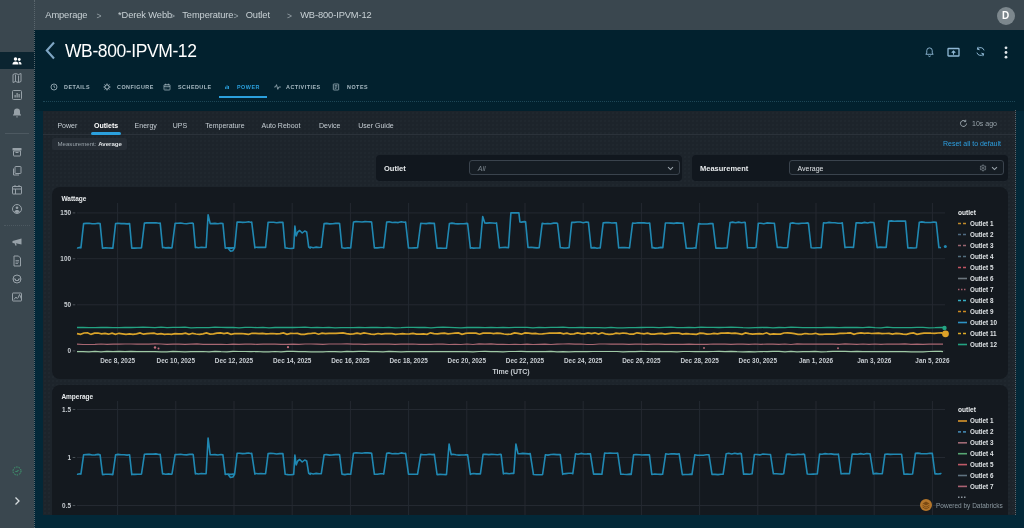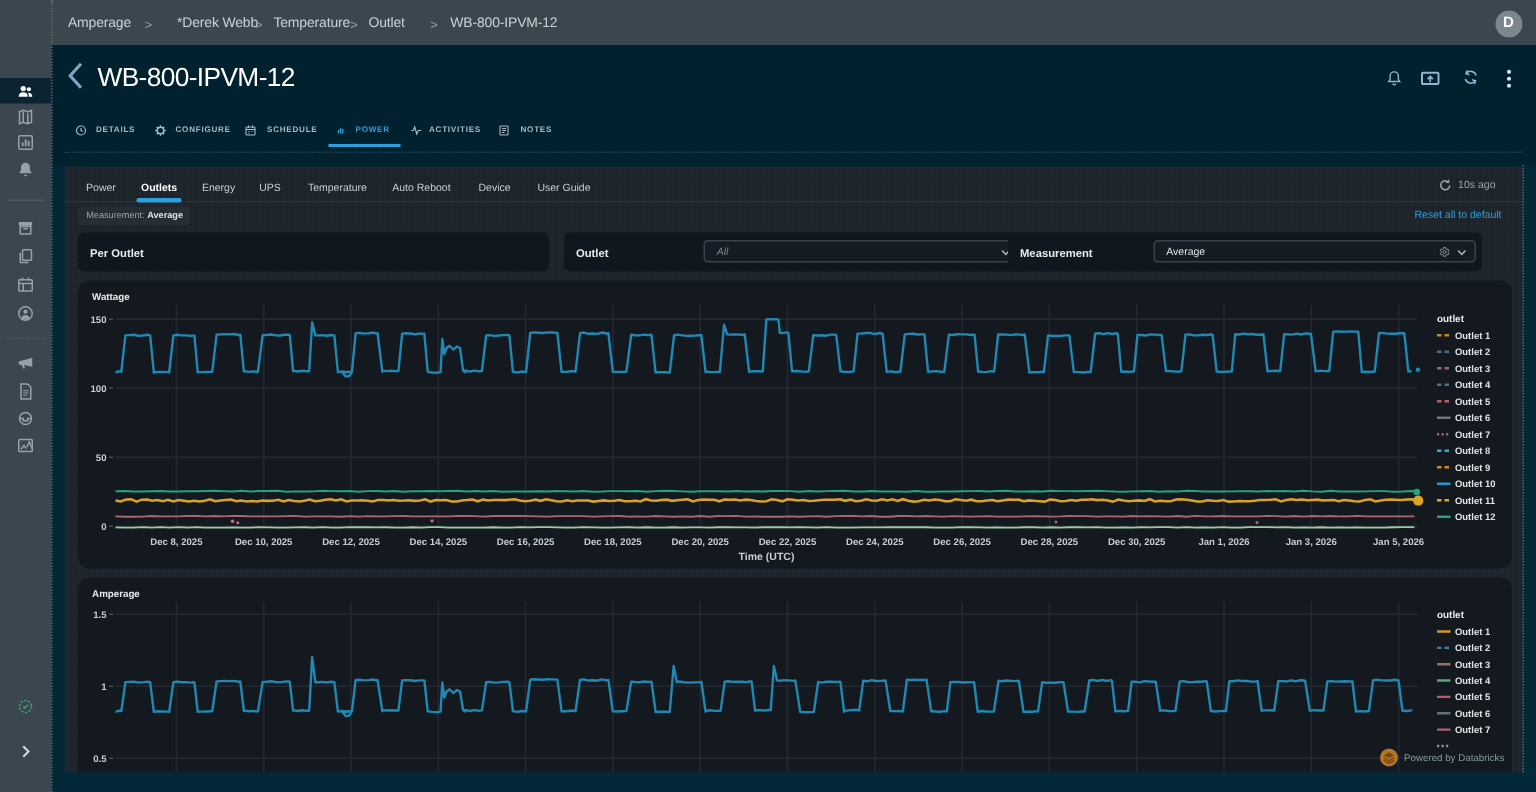--- a/index.html
+++ b/index.html
@@ -215,33 +215,30 @@
           <svg width="9" height="9" viewBox="0 0 24 24" fill="none" stroke="#9aa5ac" stroke-width="2.6">
             <path d="M20 12a8 8 0 1 1-2.3-5.7"></path>
             <path d="M18 2v5h-5" stroke-width="2.4"></path>
           </svg>
           <span>10s ago</span>
         </div>
     </div>
     <div id="chip"><span>Measurement: </span><b>Average</b></div>
     <div id="reset">Reset all to default</div>
 
-    <div class="fpanel" style="left:9px; width:314px;">
-      <div class="flabel" style="left:8px">Per Outlet</div>
-    </div>
     <div class="fpanel" style="left:333px; width:306px;">
       <div class="flabel" style="left:8px">Outlet</div>
       <div class="dd" style="left:92.8px; width:211px;">
         <span class="ddt" style="font-style:italic; color:#7b858d;">All</span>
         <span class="abs" style="right:5px; top:5px; line-height:0;"><svg width="7" height="5" viewBox="0 0 10 7" fill="none" stroke="#9aa4ab" stroke-width="1.6">
               <path d="M1.5 1.5L5 5l3.5-3.5"></path>
             </svg></span>
       </div>
     </div>
-    <div class="fpanel" style="left:629px; width:316px;">
+    <div class="fpanel" style="left:649px; width:316px;">
       <div class="flabel" style="left:8px">Measurement</div>
       <div class="dd" style="left:96.5px; width:215.5px;">
         <span class="ddt" style="color:#dfe3e6;">Average</span>
         <span class="abs" style="right:16px; top:3.5px; line-height:0;"><svg width="8" height="8" viewBox="0 0 24 24" fill="none" stroke="#8a949b" stroke-width="2">
               <circle cx="12" cy="12" r="3"></circle>
               <path d="M19 12a7 7 0 0 0-.1-1.2l2-1.5-2-3.4-2.3 1a7 7 0 0 0-2-1.2L14.2 3h-4l-.4 2.5a7 7 0 0 0-2 1.2l-2.3-1-2 3.4 2 1.5a7 7 0 0 0 0 2.4l-2 1.5 2 3.4 2.3-1a7 7 0 0 0 2 1.2l.4 2.5h4l.4-2.5a7 7 0 0 0 2-1.2l2.3 1 2-3.4-2-1.5c.06-.4.1-.8.1-1.2z"></path>
             </svg></span>
         <span class="abs" style="right:5px; top:5px; line-height:0;"><svg width="7" height="5" viewBox="0 0 10 7" fill="none" stroke="#9aa4ab" stroke-width="1.6">
               <path d="M1.5 1.5L5 5l3.5-3.5"></path>
             </svg></span>

